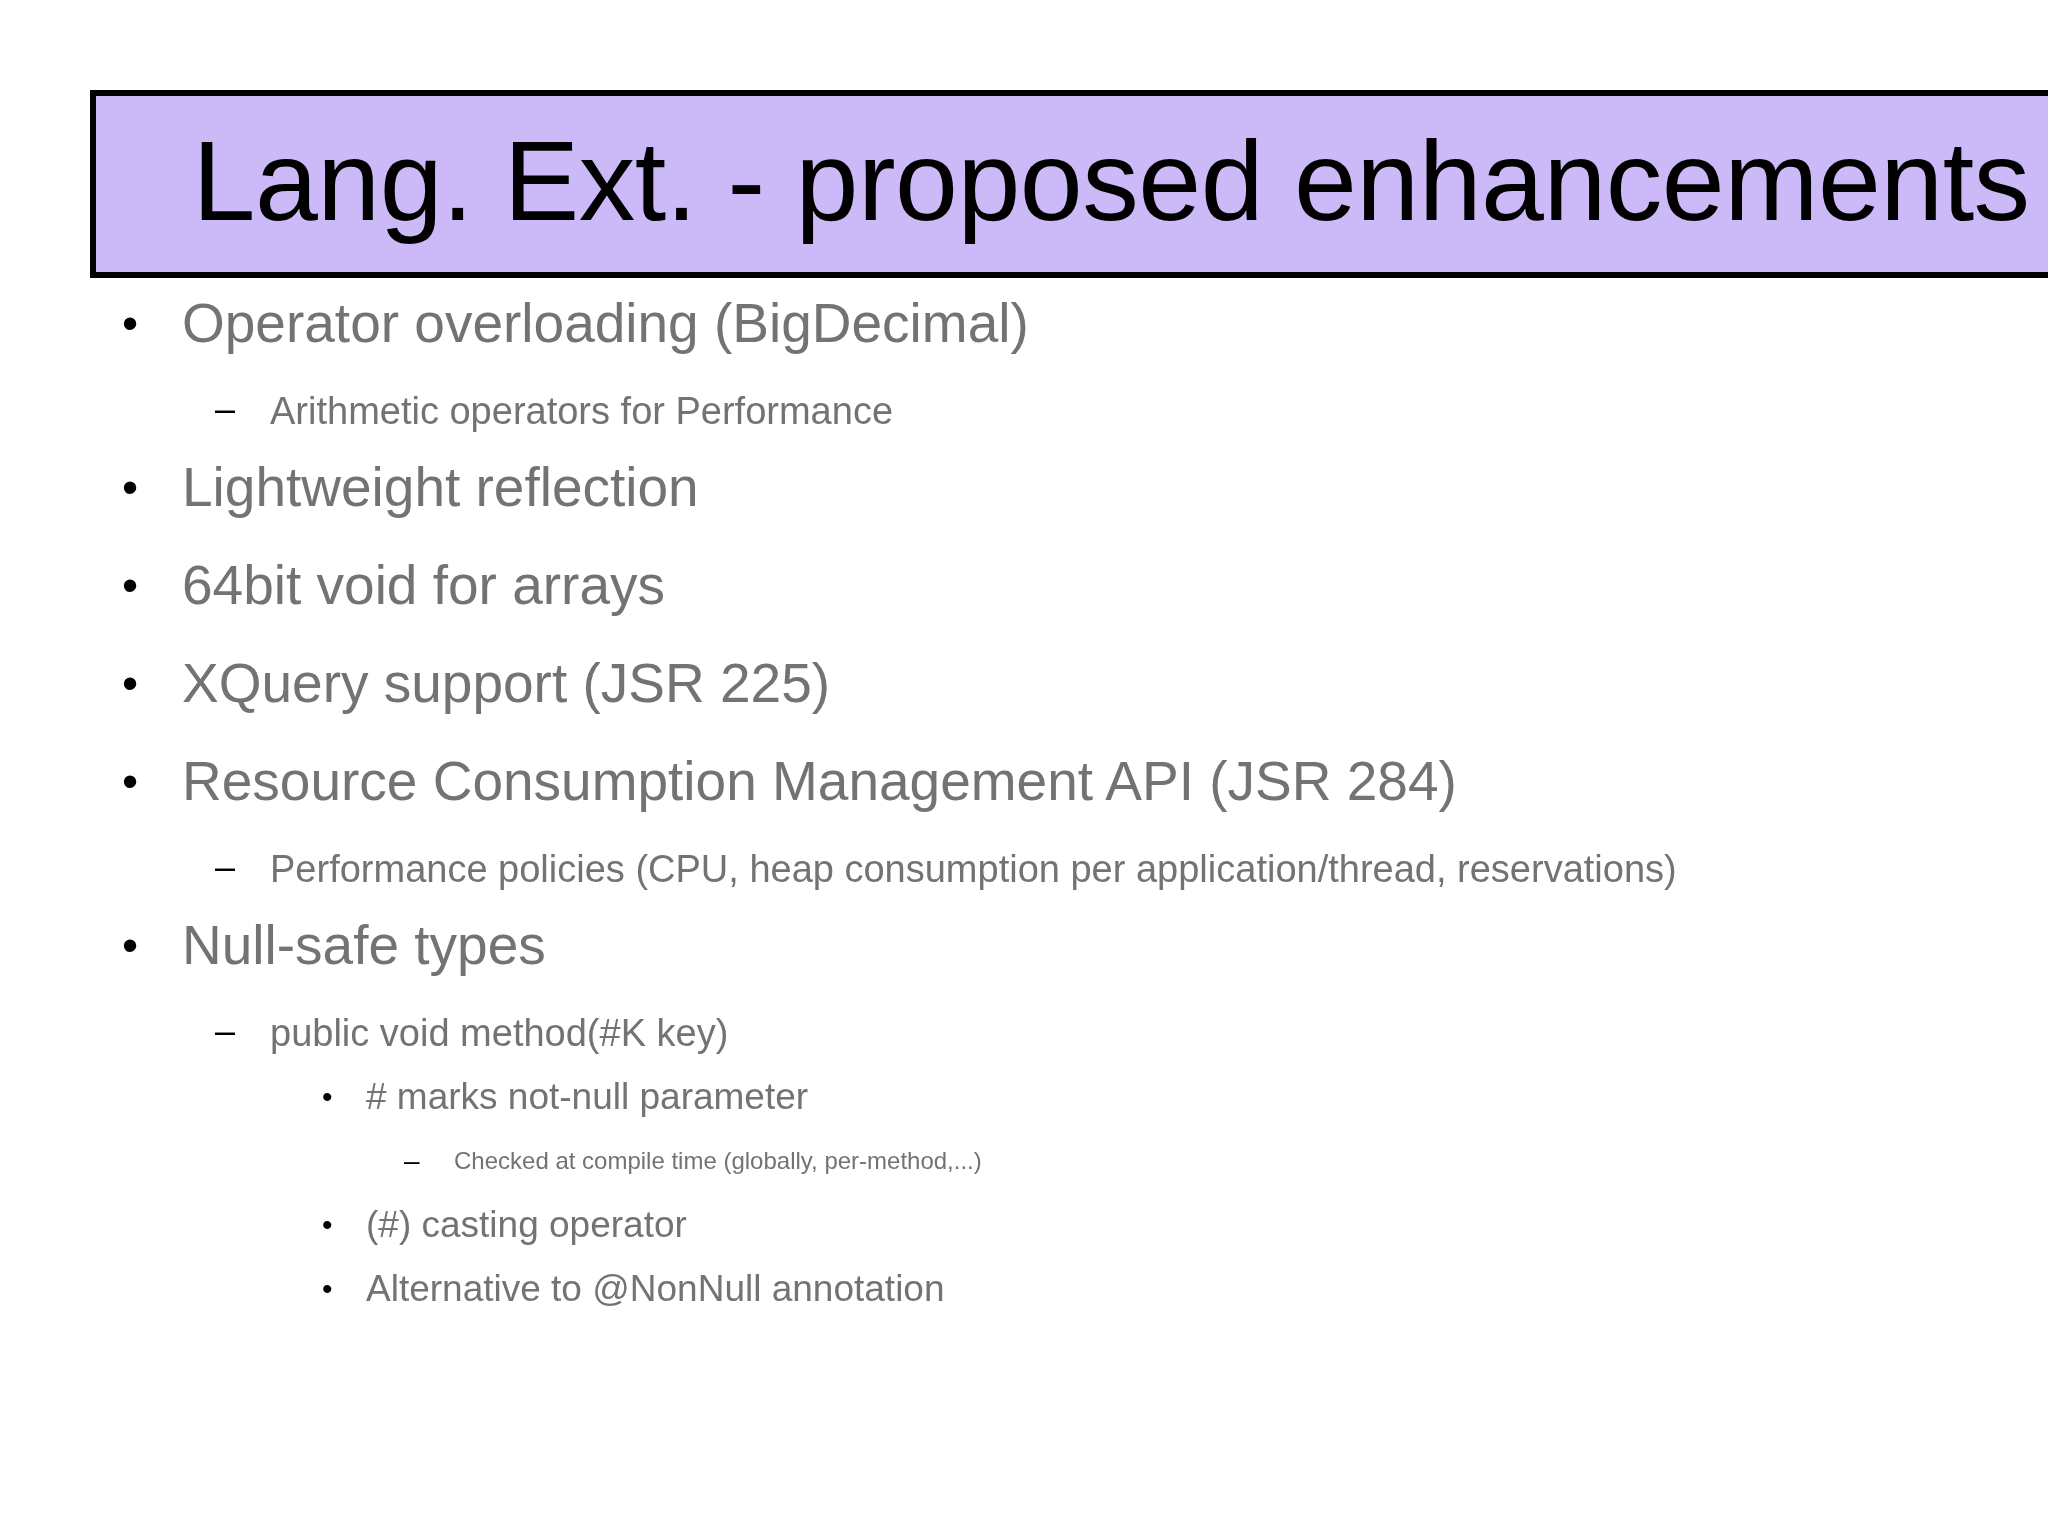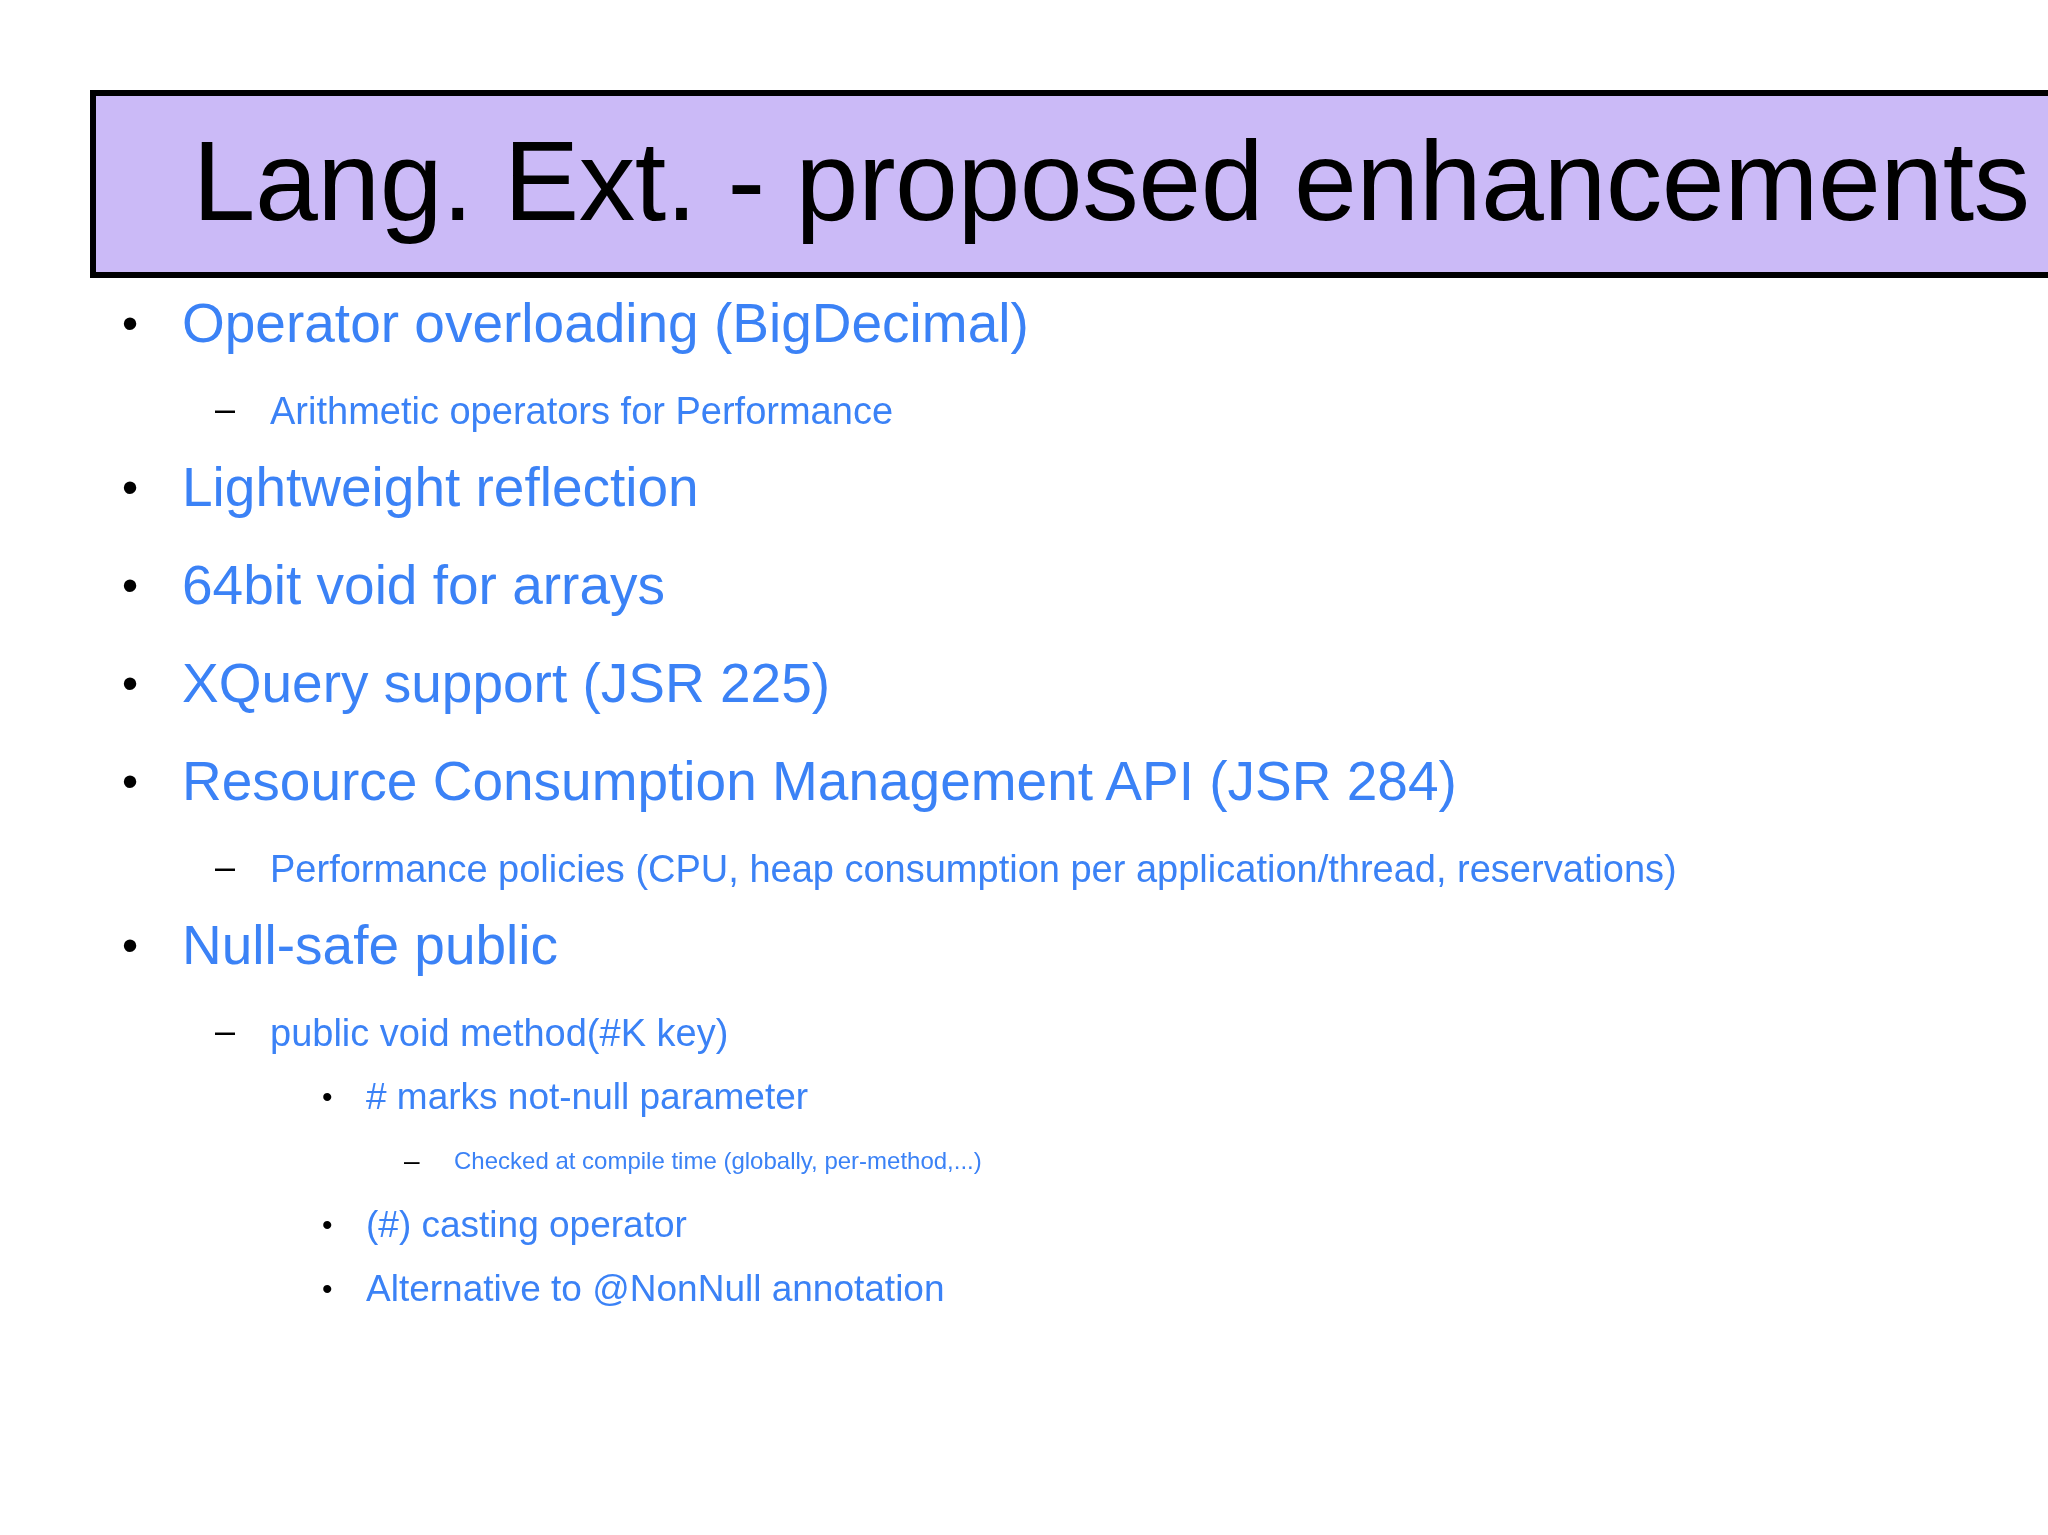--- a/index.html
+++ b/index.html
@@ -59,21 +59,21 @@
   }
 
   .marker {
     flex: 0 0 auto;
     text-align: left;
     color: #000;
     line-height: 1;
   }
   .txt {
     flex: 1 1 auto;
-    color: #3b82f6;
+    color: #737373;
   }
 
   
   .lvl1 {
     padding-left: 122px;
     min-height: 86px;
     margin-bottom: 2px;
   }
   .lvl1 .marker {
     width: 60px;
@@ -178,21 +178,21 @@
     <span class="txt">Resource Consumption Management API (JSR 284)</span>
   </div>
 
   <div class="row lvl2 sp-sm">
     <span class="marker">–</span>
     <span class="txt">Performance policies (CPU, heap consumption per application/thread, reservations)</span>
   </div>
 
   <div class="row lvl1 sp-md">
     <span class="marker">•</span>
-    <span class="txt">Null-safe public</span>
+    <span class="txt">Null-safe types</span>
   </div>
 
   <div class="row lvl2 sp-sm">
     <span class="marker">–</span>
     <span class="txt">public void method(#K key)</span>
   </div>
 
   <div class="row lvl3 sp-sm">
     <span class="marker">•</span>
     <span class="txt"># marks not-null parameter</span>

